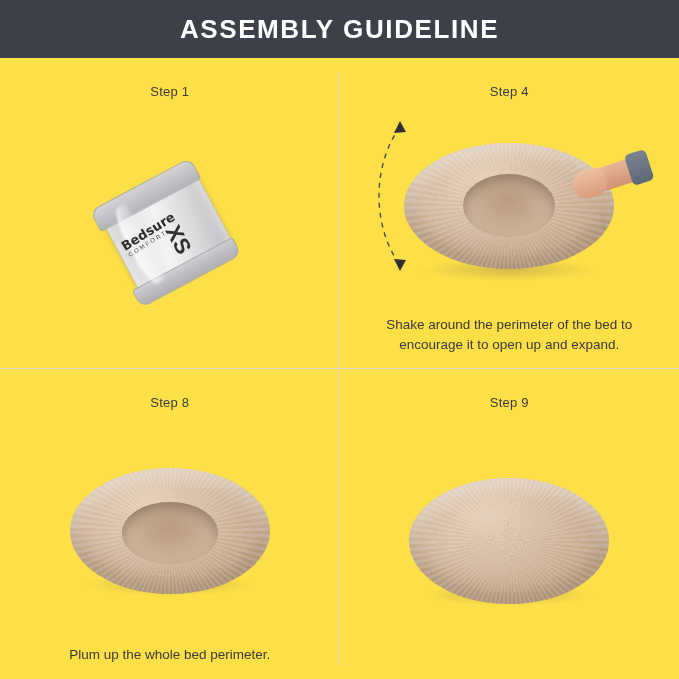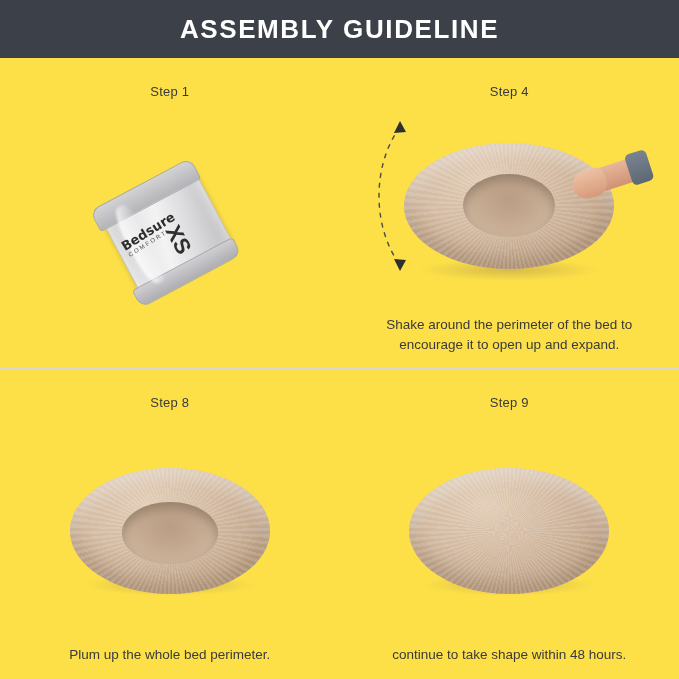--- a/index.html
+++ b/index.html
@@ -423,18 +423,17 @@
               <div class="dog-nose"></div>
             </div>
           </div>
           <div class="bed-outer" style="z-index:2;">
             <div class="bed-fur"></div>
           </div>
           <div class="bed-inner" style="z-index:1; background:transparent; box-shadow:none;"></div>
         </div>
       </div>
       <div class="caption">
-        <span class="line">continue to take shape within 48 hours.</span>
       </div>
     </div>
 
   </div>
 </div>
 
 </body></html>

